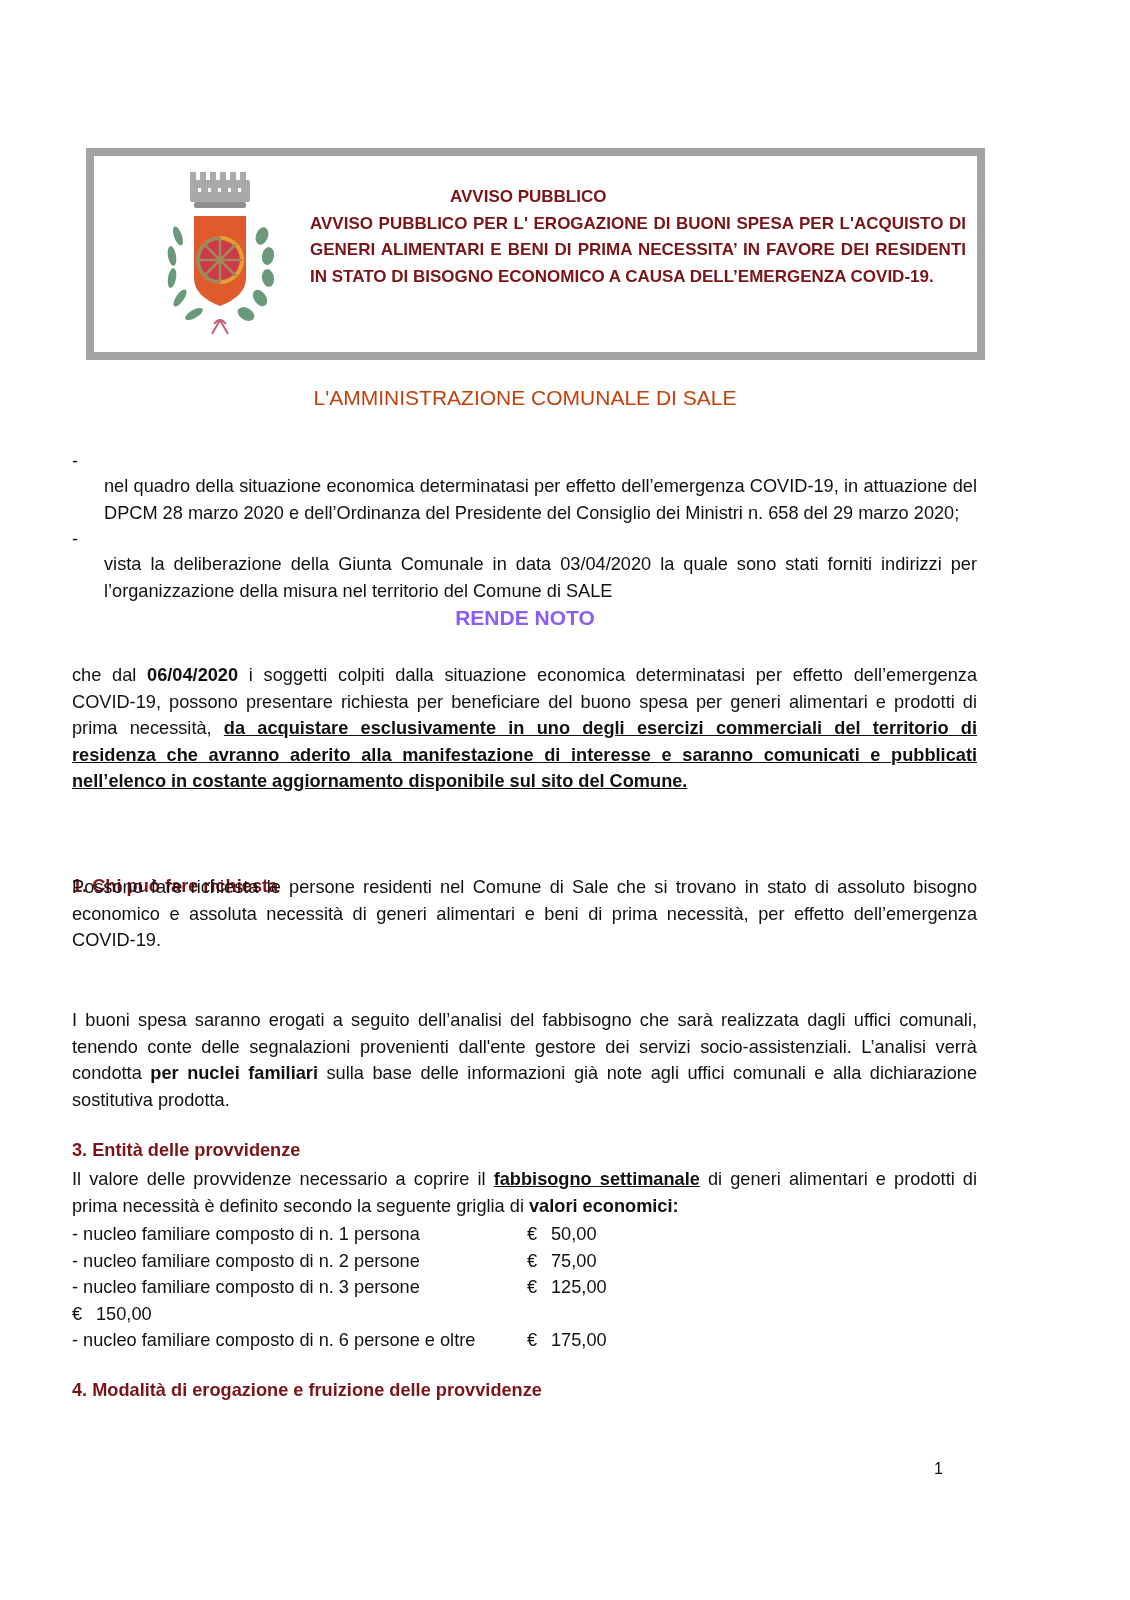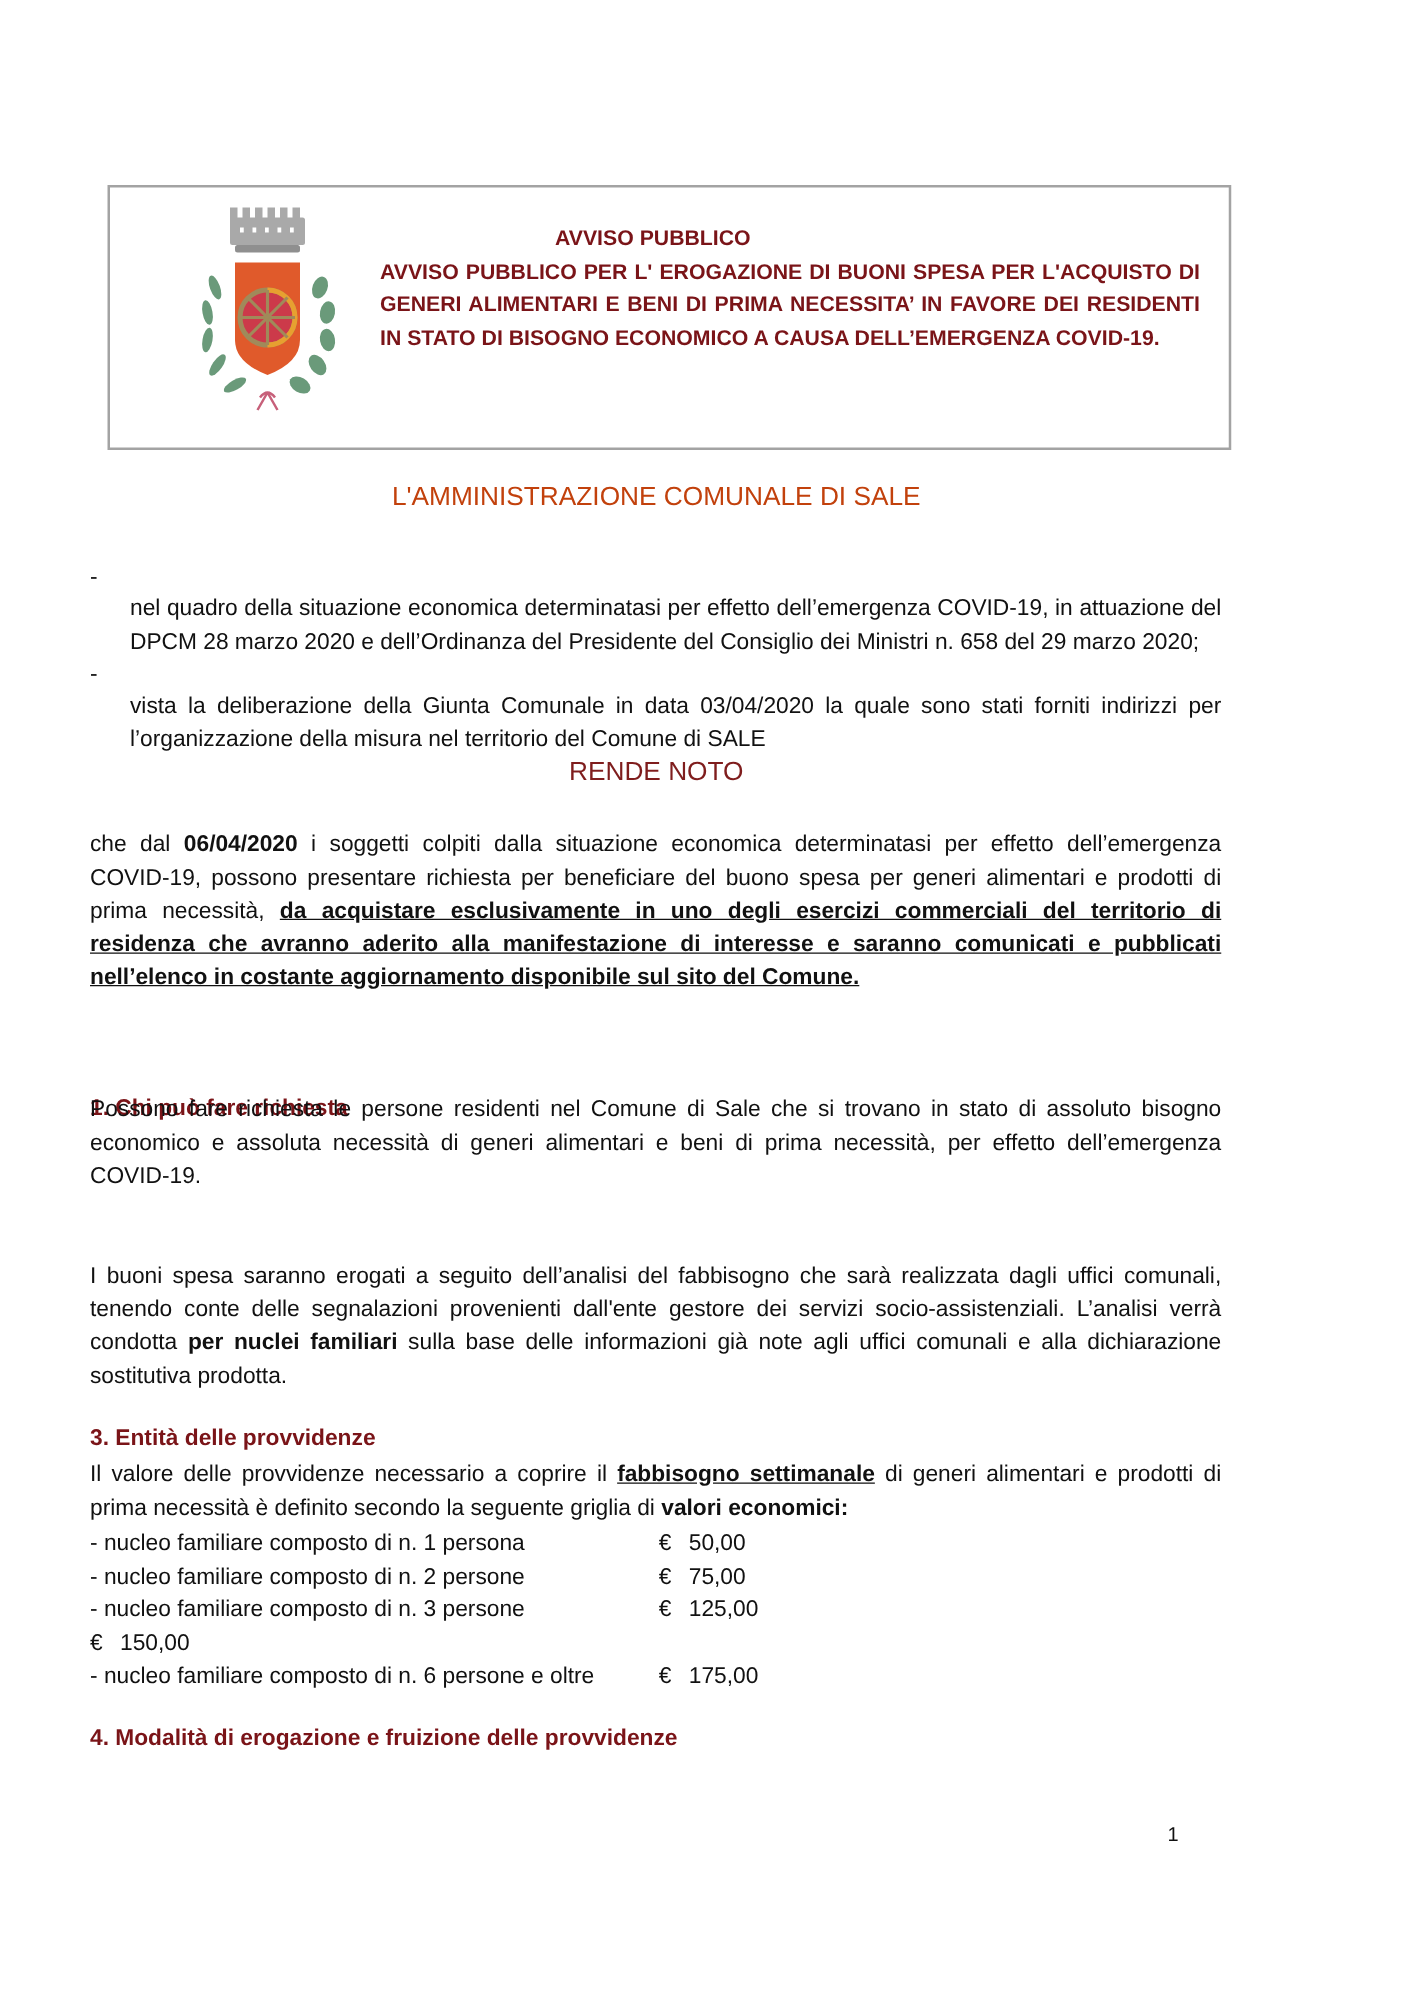--- a/index.html
+++ b/index.html
@@ -1,30 +1,30 @@
 <!DOCTYPE html>
 <html><head>
 <meta charset="utf-8">
 <style>
   html, body { margin:0; padding:0; background:#ffffff; }
   body { width:1130px; height:1600px; position:relative; overflow:hidden;
          font-family: "Liberation Sans", sans-serif; color:#111; }
   .page { position:absolute; left:0; top:0; width:1130px; height:1600px; background:#fff; }
 
   .header-box { position:absolute; left:86px; top:148px; width:899px; height:212px;
-                border:2px solid #a3a3a3; box-sizing:border-box; }
+                border:8px solid #a3a3a3; box-sizing:border-box; }
   .crest { position:absolute; left:60px; top:10px; width:130px; height:175px; }
   .hdr-text { position:absolute; left:216px; top:28px; width:656px;
               color:#7a1418; font-weight:bold; font-size:17px; line-height:26.5px; }
   .hdr-title { padding-left:140px; }
   .hdr-body { text-align:justify; text-align-last:left; }
   .admin-title { position:absolute; left:0; width:1050px; top:386px; text-align:center;
                  font-size:21px; font-weight:normal; color:#c2410c; }
   .rende { position:absolute; left:0; width:1050px; top:606px; text-align:center;
-           font-size:21px; font-weight:normal; color:#7f1d1d; }
+           font-size:21px; font-weight:bold; color:#8b5cf6; }
 
   .txt { font-size:18.2px; line-height:26.5px; }
   .bullets { position:absolute; left:72px; top:448px; width:905px; }
   .bullet { display:flex; }
   .bullet .dash { width:32px; flex:0 0 32px; }
   .bullet .btxt { flex:1; text-align:justify;margin-top:25px; }
 
   .para { position:absolute; left:72px; width:905px; text-align:justify; }
   .u { text-decoration:underline; font-weight:bold; }
   .b { font-weight:bold; }

